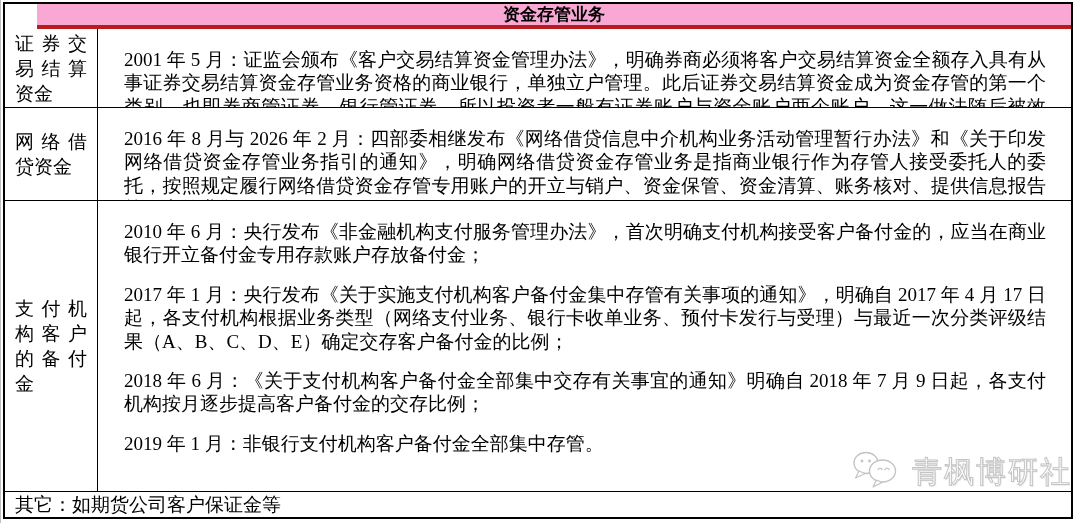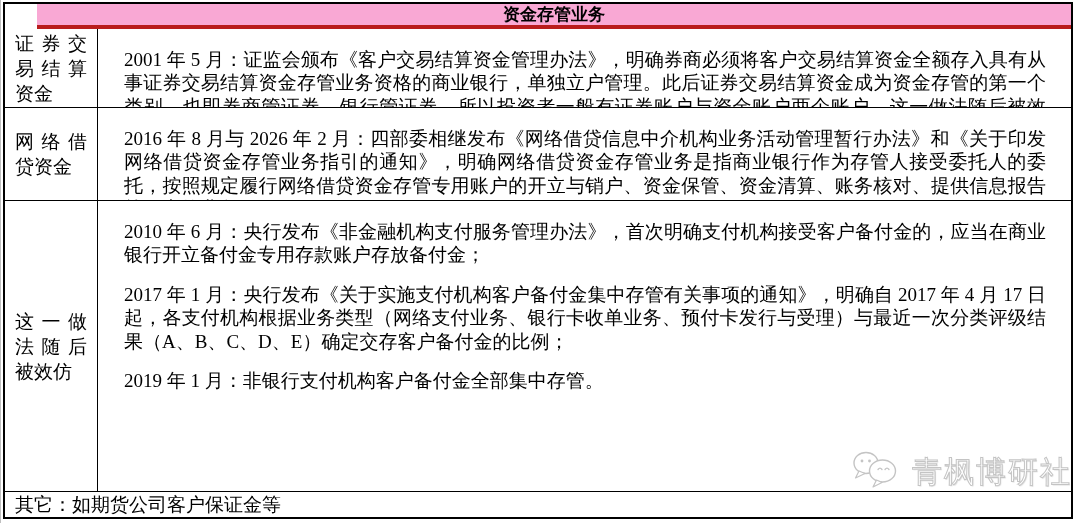--- a/index.html
+++ b/index.html
@@ -142,25 +142,26 @@
       <div class="label-cell">
         <div class="label-text">网络借贷资金</div>
       </div>
       <div class="content-cell">
         <p>2016 年 8 月与 2026 年 2 月：四部委相继发布《网络借贷信息中介机构业务活动管理暂行办法》和《关于印发网络借贷资金存管业务指引的通知》，明确网络借贷资金存管业务是指商业银行作为存管人接受委托人的委托，按照规定履行网络借贷资金存管专用账户的开立与销户、资金保管、资金清算、账务核对、提供信息报告等职责的业务。</p>
       </div>
     </div>
 
     <div class="body-row r3">
       <div class="label-cell">
-        <div class="label-text">这一做法随后被效仿</div>
+        <div class="label-text">支付机构客户的备付金</div>
       </div>
       <div class="content-cell">
         <p>2010 年 6 月：央行发布《非金融机构支付服务管理办法》，首次明确支付机构接受客户备付金的，应当在商业银行开立备付金专用存款账户存放备付金；</p>
         <p>2017 年 1 月：央行发布《关于实施支付机构客户备付金集中存管有关事项的通知》，明确自 2017 年 4 月 17 日起，各支付机构根据业务类型（网络支付业务、银行卡收单业务、预付卡发行与受理）与最近一次分类评级结果（A、B、C、D、E）确定交存客户备付金的比例；</p>
+        <p>2018 年 6 月：《关于支付机构客户备付金全部集中交存有关事宜的通知》明确自 2018 年 7 月 9 日起，各支付机构按月逐步提高客户备付金的交存比例；</p>
         <p>2019 年 1 月：非银行支付机构客户备付金全部集中存管。</p>
       </div>
     </div>
 
     <div class="footer-row">
       <span>其它：如期货公司客户保证金等</span>
     </div>
 
   </div>
 

